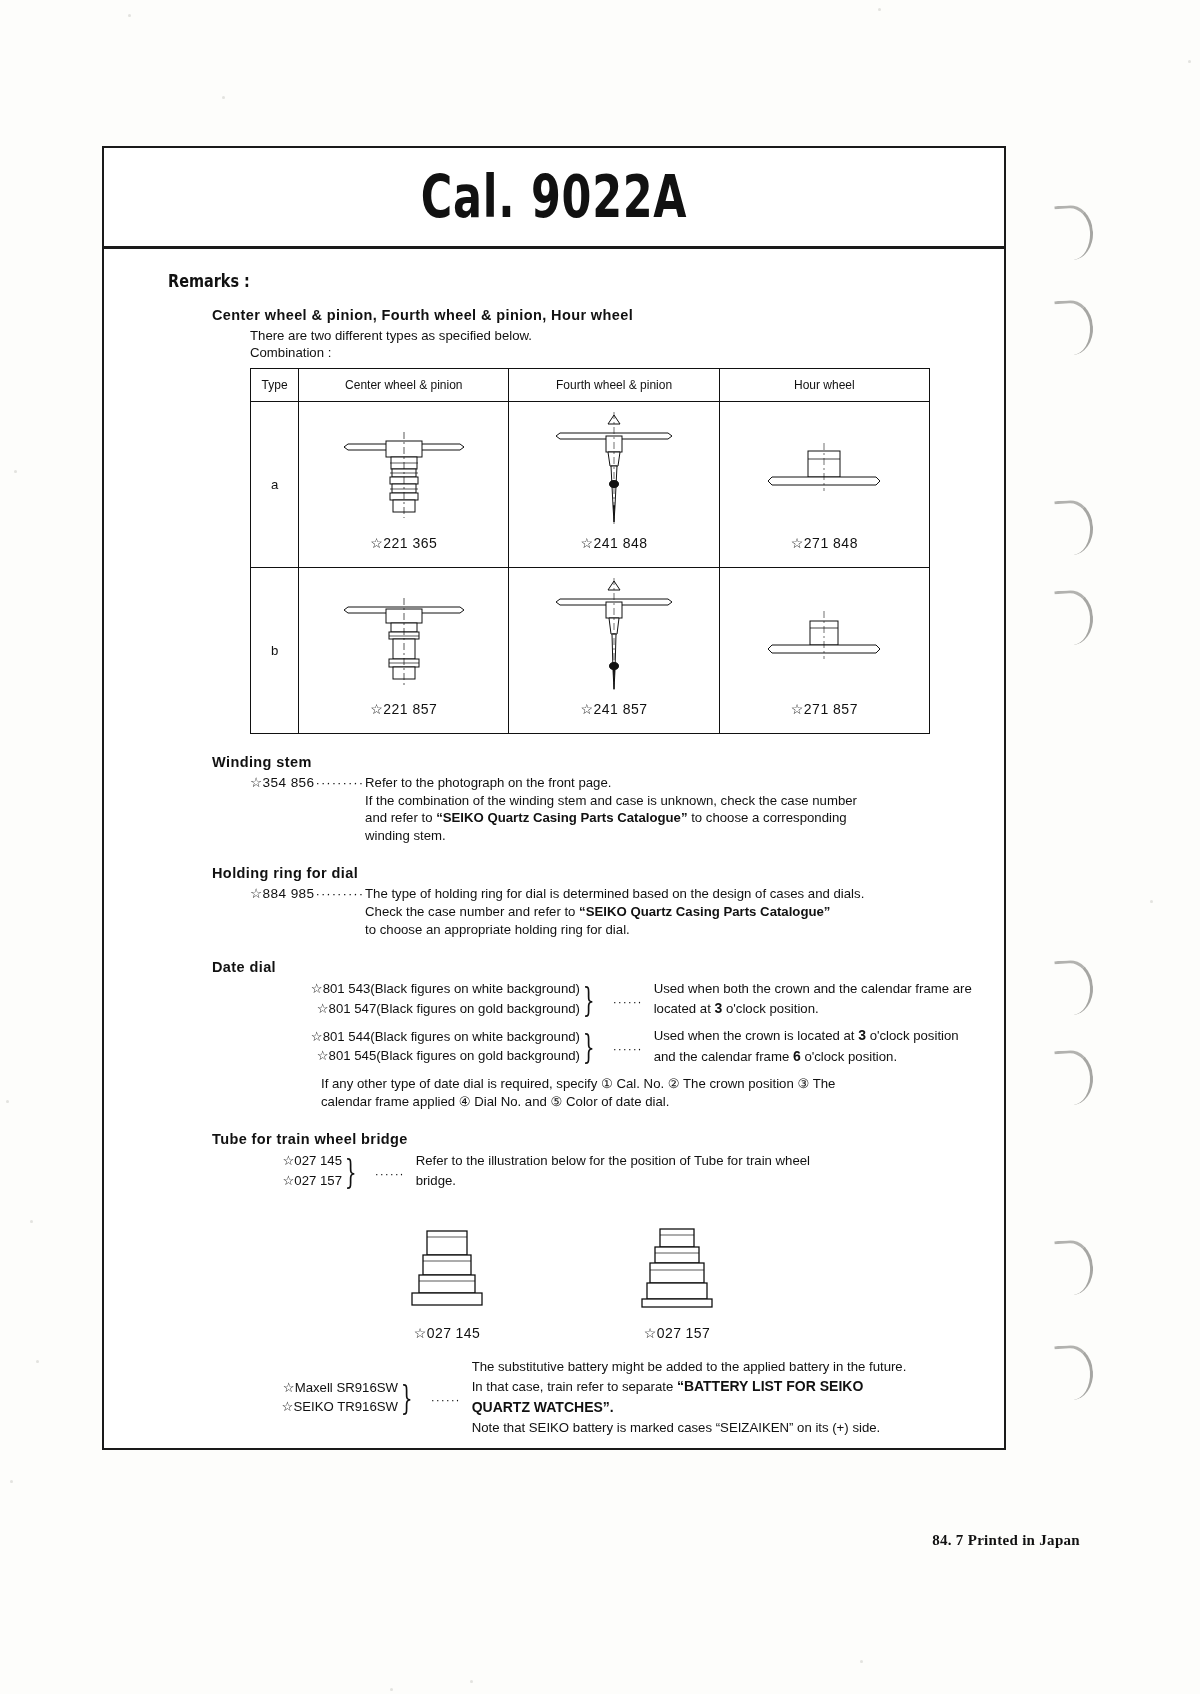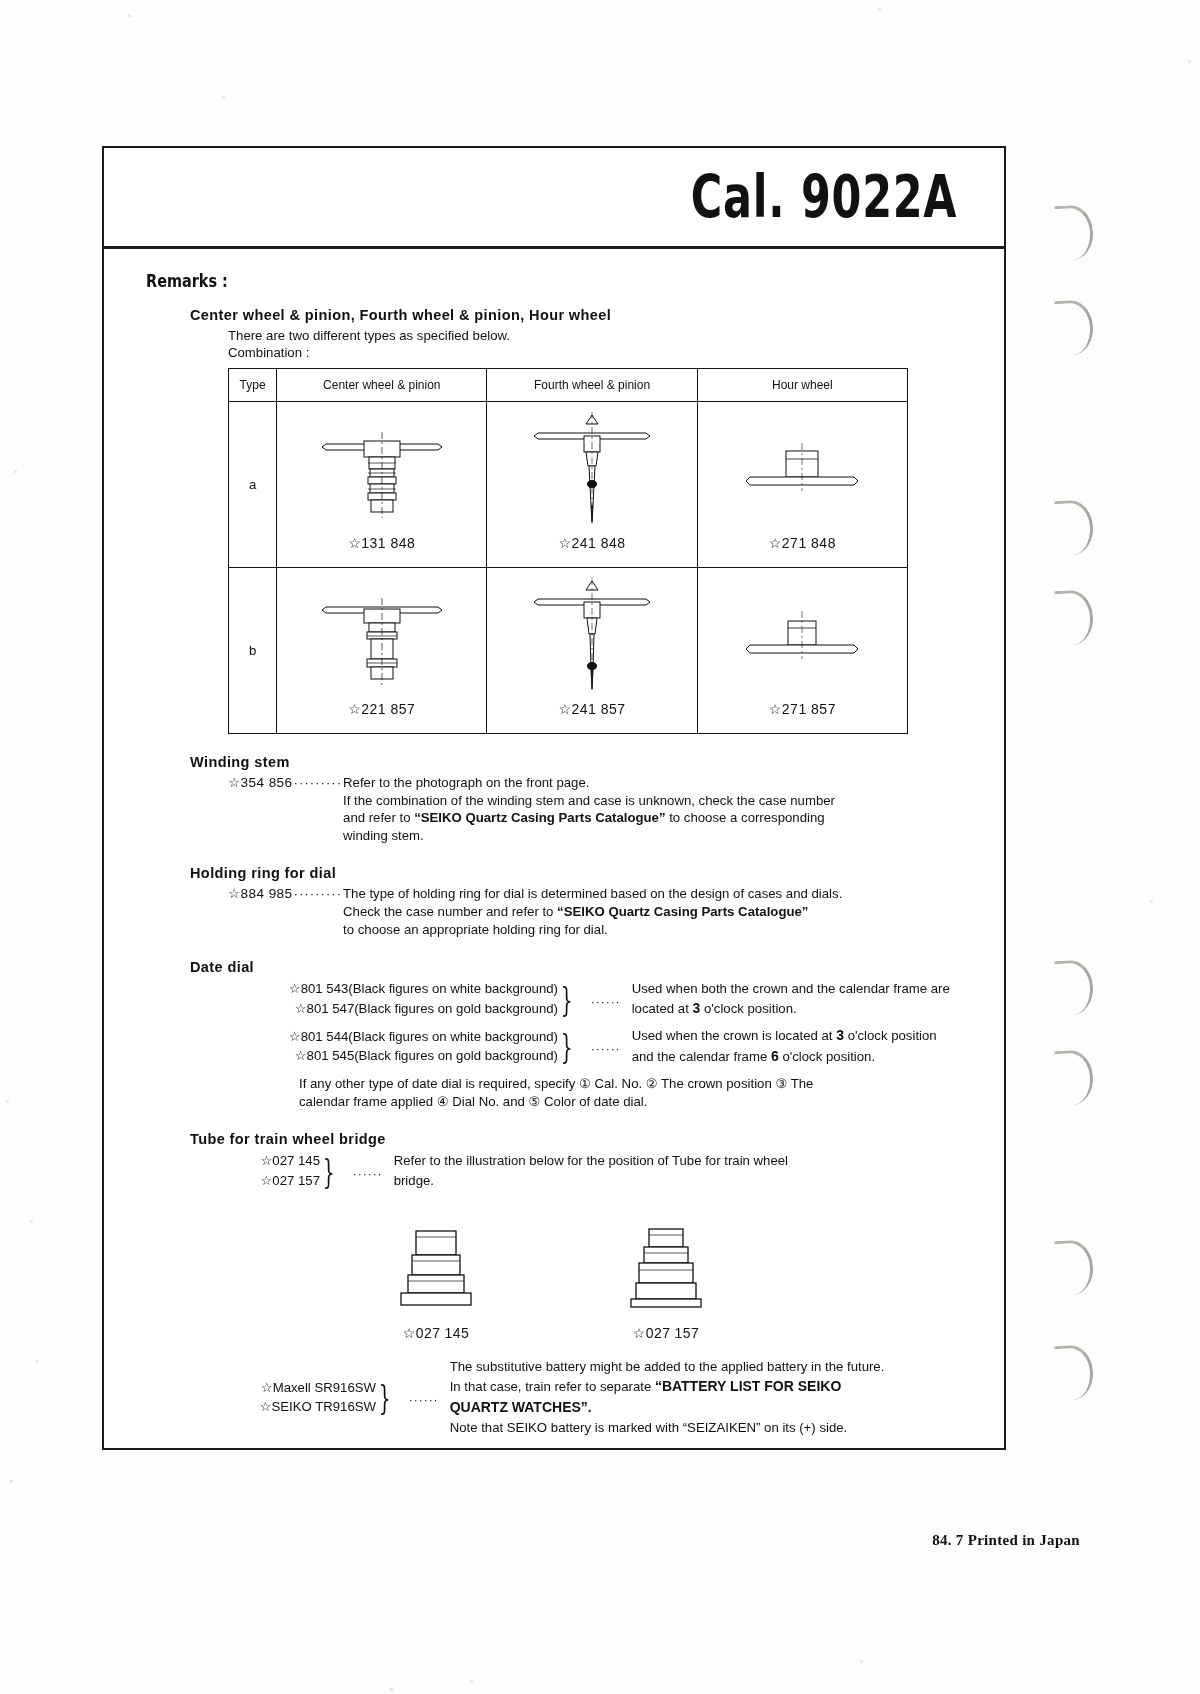--- a/index.html
+++ b/index.html
@@ -12,32 +12,32 @@
     overflow:hidden;
   }
   
   .scan-speck{position:absolute;background:#c9c9c4;border-radius:50%;}
   .page-frame{
     position:absolute;left:102px;top:146px;width:900px;height:1300px;
     border:2px solid #1a1a1a;background:#fff;
   }
   .title-band{
     height:98px;border-bottom:3px solid #1a1a1a;
-    display:flex;align-items:center;justify-content:flex-end;
+    display:flex;align-items:center;justify-content:center;
   }
   .cal-title{
     font-family:"DejaVu Sans", sans-serif;
     font-weight:bold;
     font-size:58px;
     letter-spacing:1px;
     transform:scaleX(0.74);
     transform-origin:center;
     white-space:nowrap;
   }
-  .body-area{padding:18px 26px 0 20px;position:relative;}
+  .body-area{padding:18px 26px 0 42px;position:relative;}
   .remarks{
     font-family:"DejaVu Sans", sans-serif;
     font-weight:bold;font-size:17px;transform:scaleX(.85);
     transform-origin:left center;margin:4px 0 16px 22px;
   }
   .sec-head{
     font-weight:bold;font-size:14.5px;margin:0 0 4px 66px;
     letter-spacing:.4px;
   }
   .lead{font-size:13.2px;margin-left:104px;line-height:1.32;}
@@ -158,21 +158,21 @@
                   <rect x="68" y="55" width="24" height="8" fill="#fff"></rect>
                   <rect x="66" y="63" width="28" height="7" fill="#fff"></rect>
                   <rect x="68" y="70" width="24" height="9" fill="#fff"></rect>
                   <rect x="66" y="79" width="28" height="7" fill="#fff"></rect>
                   <rect x="69" y="86" width="22" height="12" fill="#fff"></rect>
                   <path d="M80 18 V104" stroke-dasharray="7 3 2 3" stroke-width=".7"></path>
                   <path d="M66 49 H94 M66 59 H94 M66 75 H94" stroke-width=".7"></path>
                 </g>
               </svg>
             </div>
-            <div class="pn-line partno">☆131 848</div>
+            <div class="pn-line partno">☆221 365</div>
           </td>
           <td>
             <div class="drawing">
               <svg width="160" height="118" viewBox="0 0 160 118">
                 <g stroke="#111" fill="none" stroke-width="1">
                   <path d="M22 26 L26 23 H134 L138 26 L134 29 H26 Z" fill="#fff"></path>
                   <path d="M74 14 L80 5 L86 14 Z" fill="#fff"></path>
                   <rect x="72" y="26" width="16" height="16" fill="#fff"></rect>
                   <path d="M74 42 L86 42 L84 56 L76 56 Z" fill="#fff"></path>
                   <path d="M77 56 L83 56 L81 96 L79 96 Z" fill="#fff"></path>
@@ -363,21 +363,21 @@
         <div class="nums" style="width:148px">
           <div>☆Maxell SR916SW</div>
           <div>☆SEIKO TR916SW</div>
         </div>
         <div class="brace">}</div>
         <div class="mid">······</div>
         <div class="desc">
           <span>The substitutive battery might be added to the applied battery in the future.</span><br>
           <span>In that case, train refer to separate </span><b>“BATTERY LIST FOR SEIKO</b><br>
           <b>QUARTZ WATCHES”.</b><br>
-          <span>Note that SEIKO battery is marked with “SEIZAIKEN” on its (+) side.</span>
+          <span>Note that SEIKO battery is marked cases “SEIZAIKEN” on its (+) side.</span>
         </div>
       </div>
     </div>
 
   </div>
 </div>
 
 <div class="footer">84.  7   Printed in Japan</div>
 
 <div class="scan-speck" style="left: 128px; top: 14px; width: 3px; height: 3px; opacity: 0.5;"></div>

